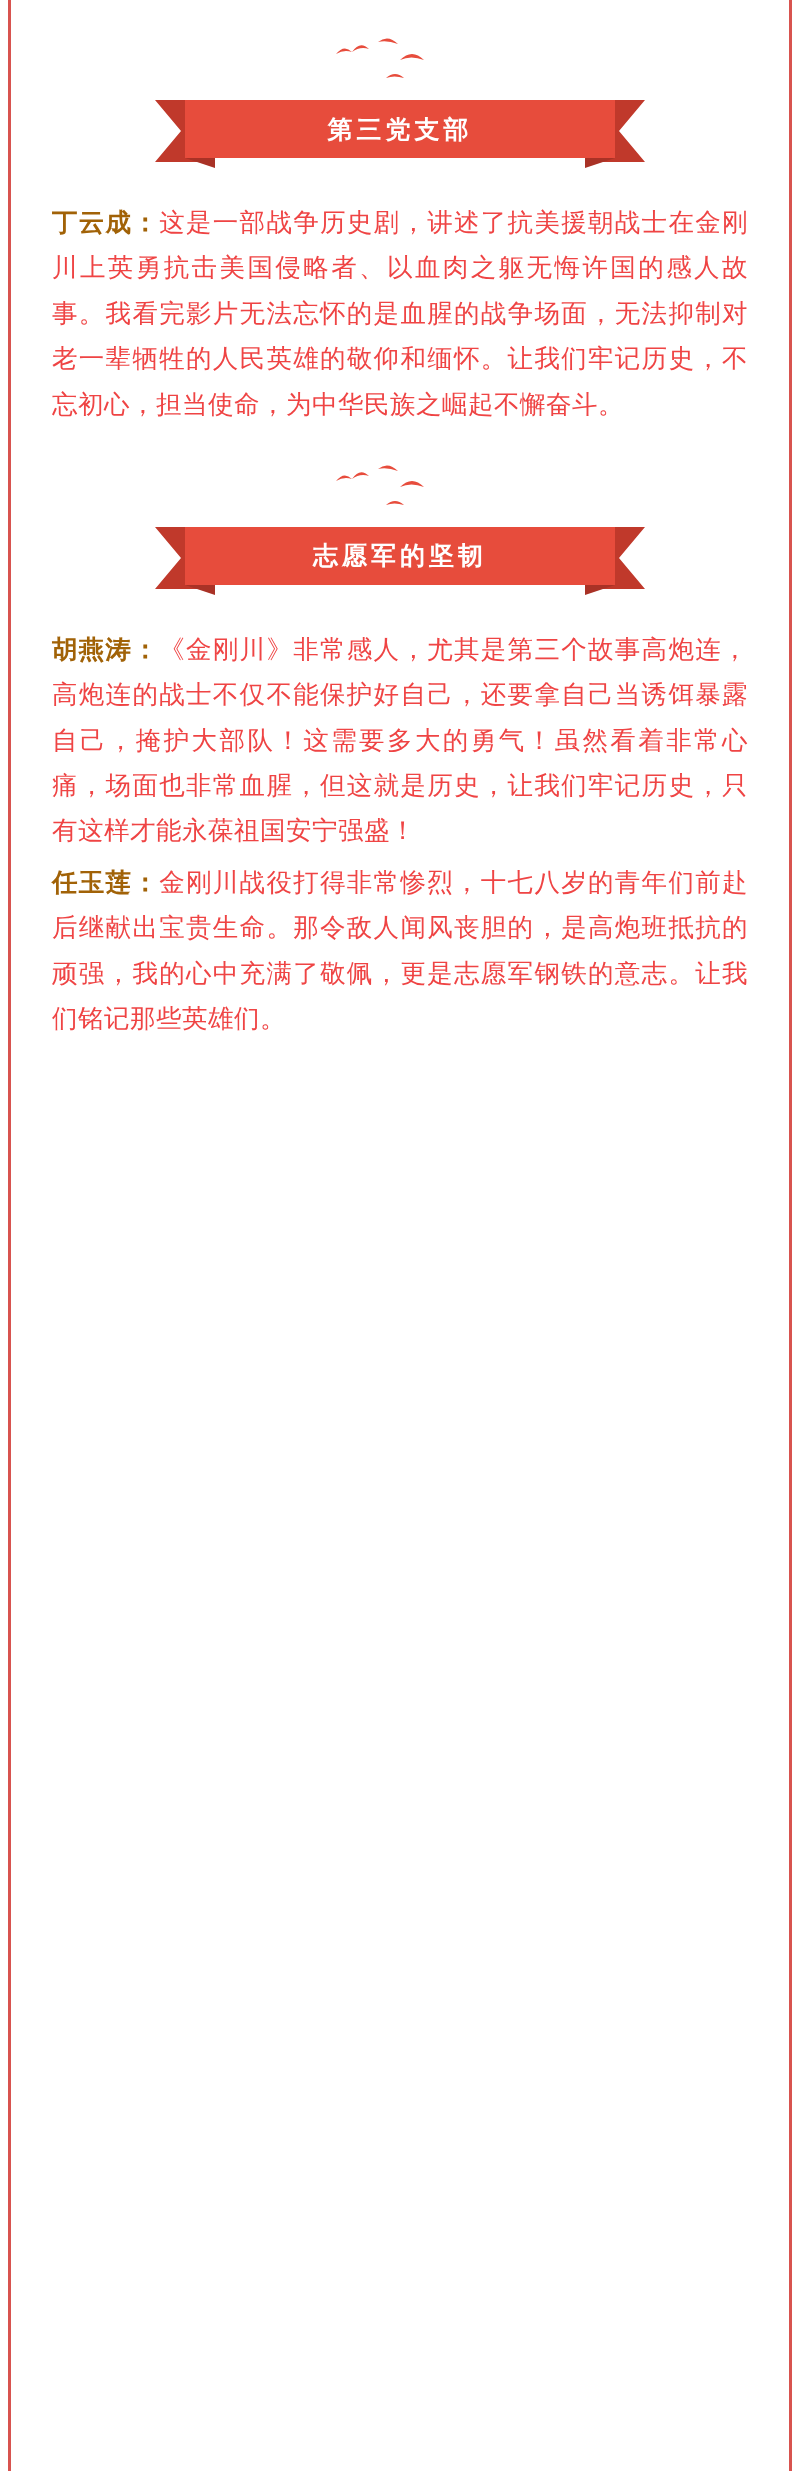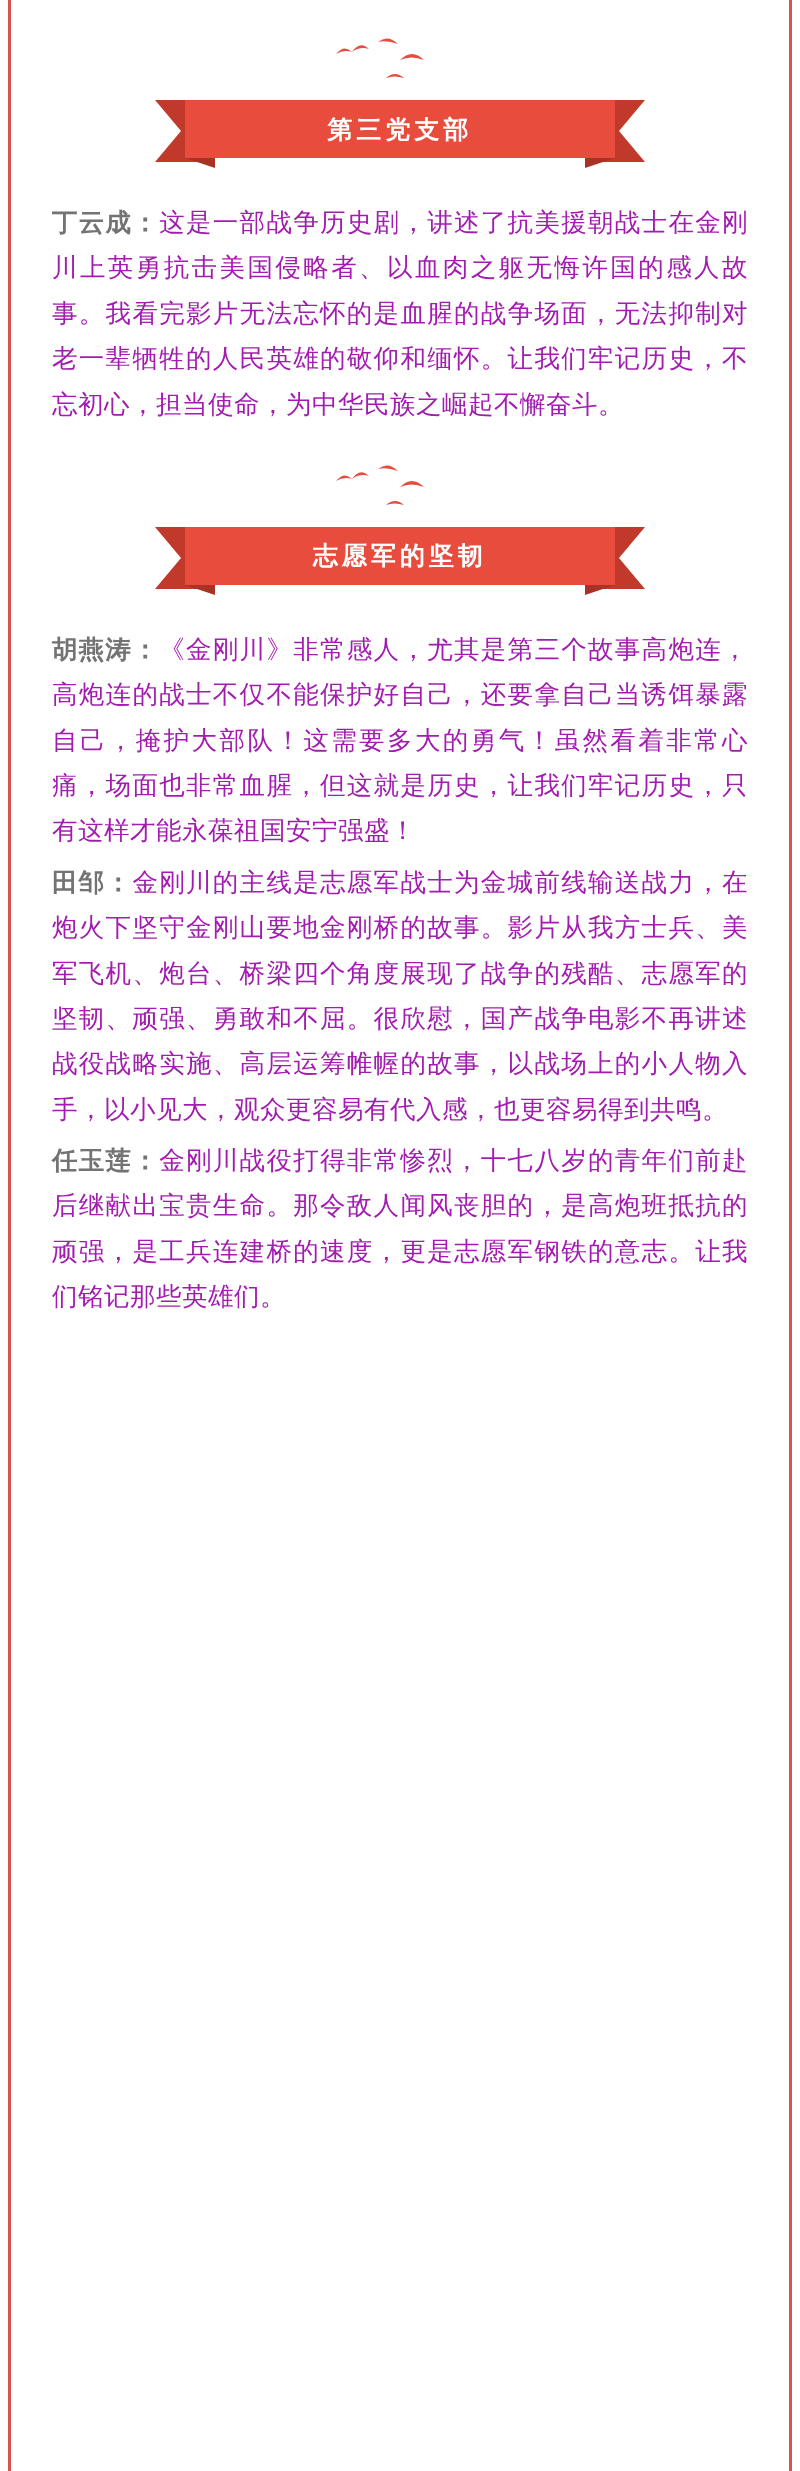--- a/index.html
+++ b/index.html
@@ -100,24 +100,24 @@
   .entry {
     font-size: 25.5px;
     line-height: 1.78;
     color: #1a1a1a;
     text-align: justify;
     text-justify: inter-ideograph;
     margin: 0 0 6px 0;
     letter-spacing: 0.5px;
   }
   .speaker {
-    color: #737373;
+    color: #a16207;
     font-weight: bold;
   }
-  .entry-text { color: #a21caf; }
+  .entry-text { color: #ef4444; }
 </style>
 </head>
 <body>
 
 <div class="page">
   <div class="side-rule left"></div>
   <div class="side-rule right"></div>
 
   <div class="content">
 
@@ -167,21 +167,18 @@
           <div class="body">
             <span class="title">志愿军的坚韧</span>
           </div>
         </div>
       </div>
 
       <p class="entry">
         <span class="speaker">胡燕涛：</span><span class="entry-text">《金刚川》非常感人，尤其是第三个故事高炮连，高炮连的战士不仅不能保护好自己，还要拿自己当诱饵暴露自己，掩护大部队！这需要多大的勇气！虽然看着非常心痛，场面也非常血腥，但这就是历史，让我们牢记历史，只有这样才能永葆祖国安宁强盛！</span>
       </p>
       <p class="entry">
-        <span class="speaker">田邹：</span><span class="entry-text">金刚川的主线是志愿军战士为金城前线输送战力，在炮火下坚守金刚山要地金刚桥的故事。影片从我方士兵、美军飞机、炮台、桥梁四个角度展现了战争的残酷、志愿军的坚韧、顽强、勇敢和不屈。很欣慰，国产战争电影不再讲述战役战略实施、高层运筹帷幄的故事，以战场上的小人物入手，以小见大，观众更容易有代入感，也更容易得到共鸣。</span>
-      </p>
-      <p class="entry">
-        <span class="speaker">任玉莲：</span><span class="entry-text">金刚川战役打得非常惨烈，十七八岁的青年们前赴后继献出宝贵生命。那令敌人闻风丧胆的，是高炮班抵抗的顽强，是工兵连建桥的速度，更是志愿军钢铁的意志。让我们铭记那些英雄们。</span>
+        <span class="speaker">任玉莲：</span><span class="entry-text">金刚川战役打得非常惨烈，十七八岁的青年们前赴后继献出宝贵生命。那令敌人闻风丧胆的，是高炮班抵抗的顽强，我的心中充满了敬佩，更是志愿军钢铁的意志。让我们铭记那些英雄们。</span>
       </p>
     </div>
 
   </div>
 </div>
 
 </body></html>

